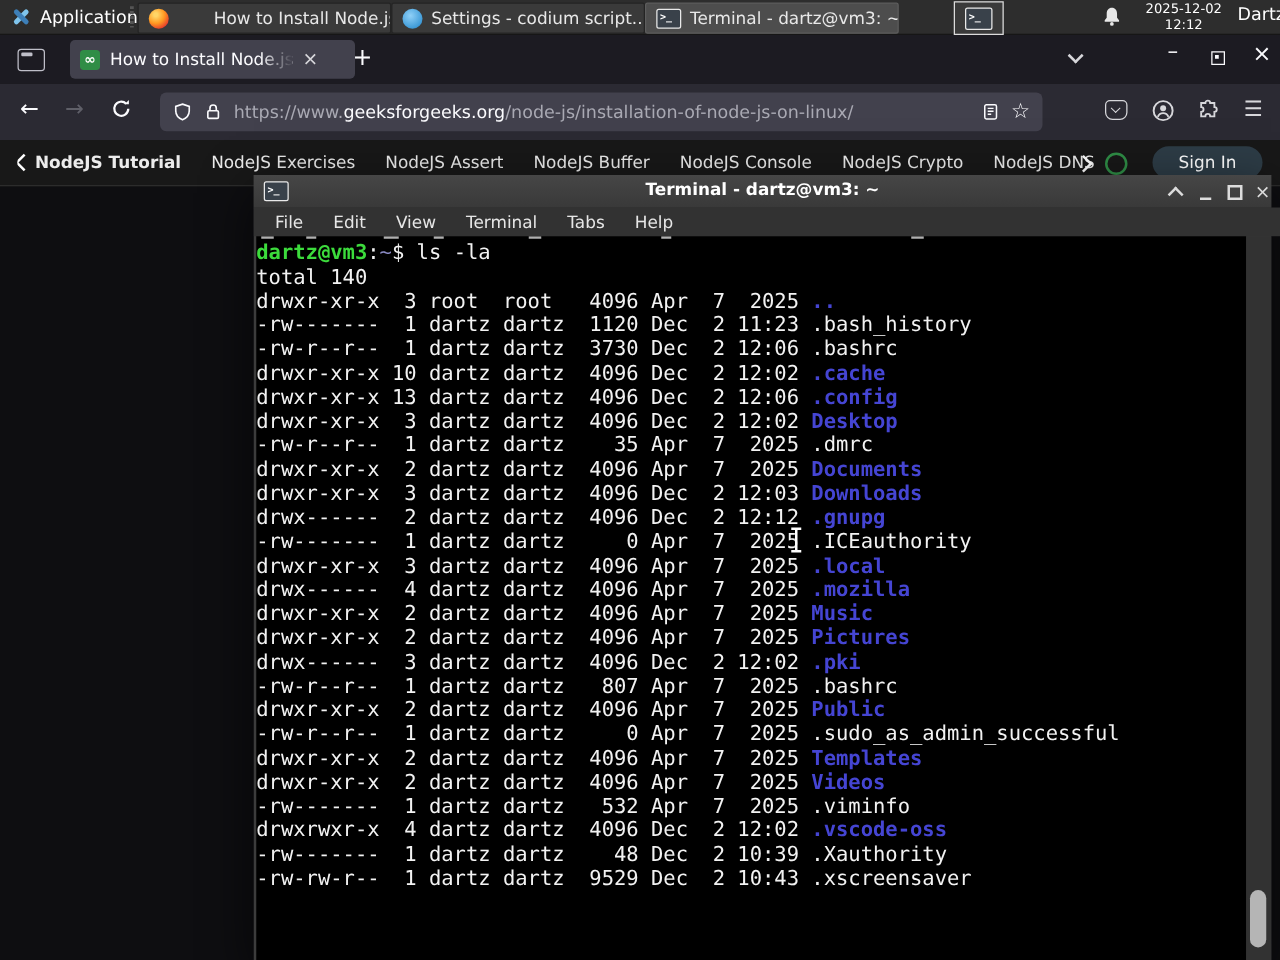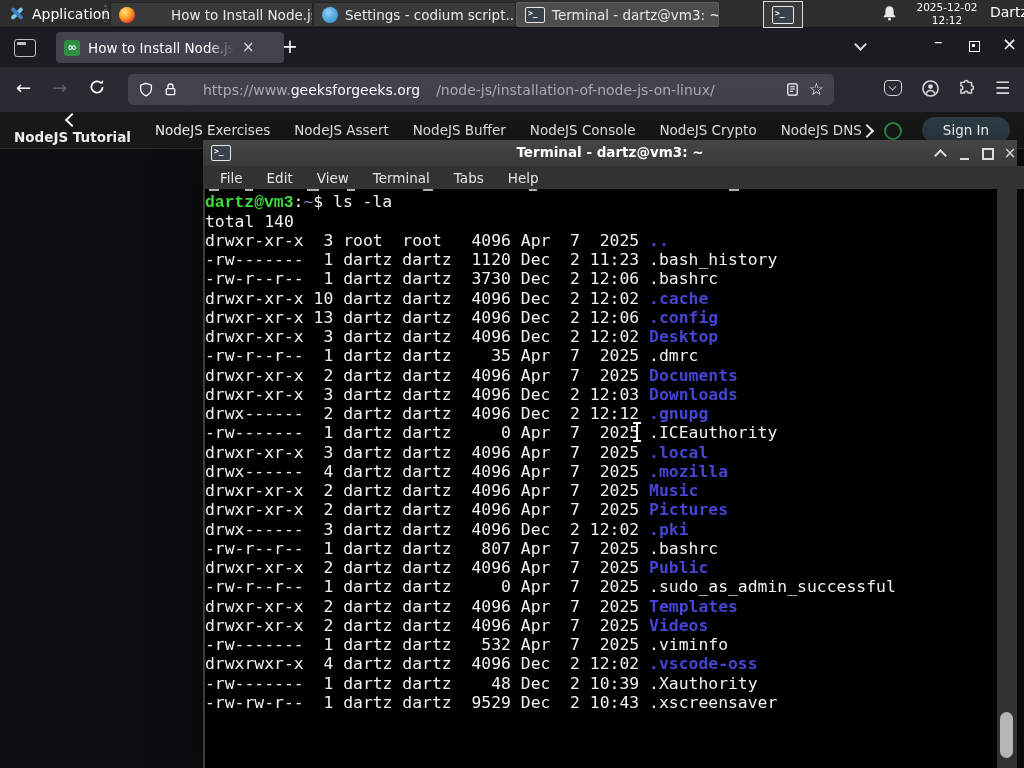--- a/index.html
+++ b/index.html
@@ -53,32 +53,32 @@
   .fmin{left:934px;top:5px;font-size:17px;}
   .fmax{left:969px;width:9px;height:9px;border:1.6px solid #fbfbfe;top:13px;}
   .fmax:before{content:"";position:absolute;left:2px;top:2px;width:3px;height:3px;background:#fbfbfe;}
   .fclose{left:1002px;font-size:18px;top:8px;}
 
   .toolbar{position:absolute;left:0;top:39px;width:1024px;height:45px;background:#2b2a33;border-bottom:1px solid #0c0c0d;}
   .navarr{position:absolute;top:10px;font-size:18px;color:#fbfbfe;}
   .urlbar{position:absolute;left:128px;top:7px;width:686px;height:31px;background:#42414d;border-radius:5px;
           display:flex;align-items:center;color:#fbfbfe;font-size:14px;padding:0 10px;gap:9px;}
   .urltext{white-space:nowrap;overflow:hidden;flex:1;}
-  .umut{color:#a9a9b3;margin-left:16px;} .udom{color:#fbfbfe;}
+  .umut{color:#a9a9b3;} .udom{color:#fbfbfe;}
   .ubicon{flex:0 0 auto;}
   .star{color:#fbfbfe;font-size:17px;line-height:17px;}
   .tbicon{position:absolute;top:12px;}
   .pocket{left:884px;width:16px;height:14px;border:1.7px solid #d7d7db;border-radius:4px 4px 6px 6px;top:13px;}
   .pocket i{position:absolute;left:3.5px;top:2px;width:6px;height:6px;border-right:1.7px solid #d7d7db;border-bottom:1.7px solid #d7d7db;transform:rotate(45deg) scale(.8);}
   .hamb{left:995px;color:#d7d7db;font-size:17px;top:11px;}
 
   .sitenav{position:absolute;left:0;top:84px;width:1024px;height:36px;background:#181818;border-bottom:1px solid #2c2c2c;}
   .navrow{position:absolute;left:14px;top:0;width:868px;height:36px;display:flex;align-items:center;gap:24px;overflow:hidden;
           color:#ececec;font-size:13.5px;white-space:nowrap;}
-  .navrow .first{display:flex;align-items:center;gap:4px;font-weight:bold;flex-direction:column;}
+  .navrow .first{display:flex;align-items:center;gap:4px;font-weight:bold;}
   .chevL{width:8px;height:8px;border-left:2.5px solid #fff;border-bottom:2.5px solid #fff;transform:rotate(45deg);}
   .chevR{position:absolute;left:862px;top:14px;width:8px;height:8px;border-right:2.5px solid #fff;border-top:2.5px solid #fff;transform:rotate(45deg);}
   .searchring{position:absolute;left:884px;top:10px;width:14px;height:14px;border:2.4px solid #2f8d46;border-radius:50%;}
   .signin{position:absolute;left:922px;top:5px;width:88px;height:26px;border-radius:14px;background:#2d3c46;
           color:#fff;font-size:13.5px;text-align:center;line-height:26px;}
 
   
   .termwin{position:absolute;left:203px;top:140px;width:814px;height:628px;background:#3c3c3c;
            box-shadow:0 14px 40px rgba(0,0,0,.65);}
   .tbar{position:absolute;left:0;top:0;width:100%;height:26px;background:linear-gradient(#464646,#393939);
@@ -89,21 +89,21 @@
   .shadechev{display:inline-block;width:7px;height:7px;border-left:2px solid #dcdcdc;border-top:2px solid #dcdcdc;transform:rotate(45deg);margin-top:5px;}
   .minbar{display:inline-block;width:9px;height:2px;background:#dcdcdc;margin-top:10px;}
   .maxbox{display:inline-block;width:8px;height:8px;border:2px solid #dcdcdc;margin-top:3px;}
   .closex{font-size:15px;line-height:16px;}
   .mbar{position:absolute;left:0;top:26px;width:100%;height:23px;background:#323232;display:flex;align-items:center;
         gap:24px;padding-left:17px;color:#e6e6e6;font-size:13.5px;}
   .tcontent{position:absolute;left:2px;top:49px;width:792px;height:579px;background:#000;overflow:hidden;}
   .tlines{margin-top:-16px;}
   .trow{white-space:pre;height:19.25px;line-height:19.25px;font-family:"DejaVu Sans Mono",monospace;
         font-size:16.4px;color:#f2f2f2;}
-  .cw{color:#f2f2f2;} .cu{color:#3cdb3c;font-weight:bold;font-family:Liberation Mono, monospace;} .cp{color:#8a8ac4;}
+  .cw{color:#f2f2f2;} .cu{color:#3cdb3c;font-weight:bold;} .cp{color:#8a8ac4;}
   .cd{color:#4545d3;font-weight:bold;} .cg{color:#4e4e4e;}
   .ghost{position:relative;}
   .ghost i{position:absolute;bottom:1px;height:2px;background:#cfcfcf;opacity:.85;}
   .tscroll{position:absolute;right:0;top:49px;width:20px;height:579px;background:#323232;}
   .thumb{position:absolute;left:3px;top:523px;width:13px;height:46px;border-radius:7px;background:#b5b5b5;}
 
   
   .ibeam{position:absolute;left:636px;top:424px;width:2px;height:16px;background:#fff;
          box-shadow:0 0 1px #000;}
   .ibeam:before,.ibeam:after{content:"";position:absolute;left:-3px;width:8px;height:2px;background:#fff;}

